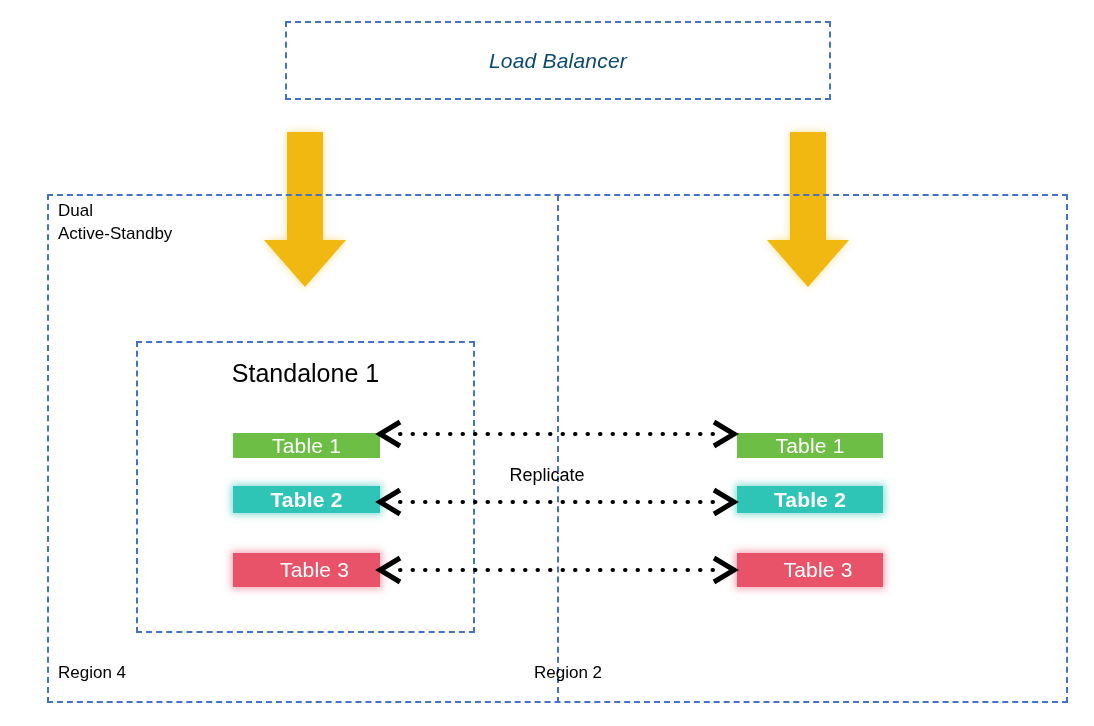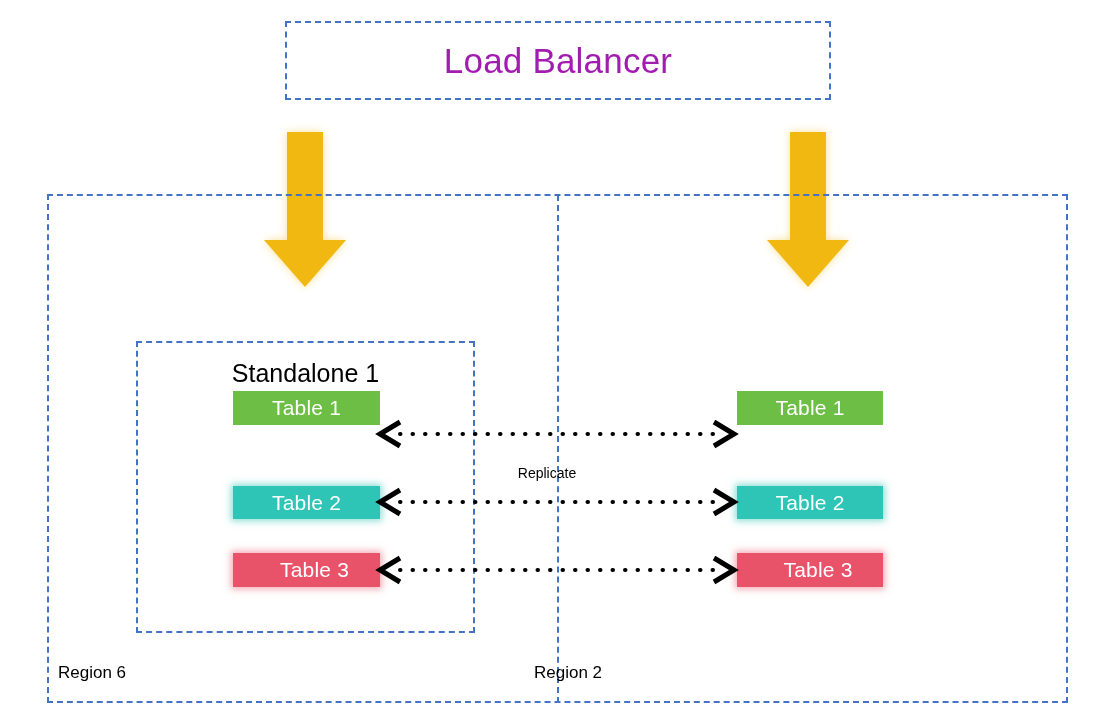--- a/index.html
+++ b/index.html
@@ -32,23 +32,24 @@
   #load-balancer {
     left: 285px;
     top: 21px;
     width: 546px;
     height: 79px;
     display: flex;
     align-items: center;
     justify-content: center;
   }
   #load-balancer .lb-label {
-    font-size: 35px;
-    color: #a21caf;
+    font-size: 21px;
+    color: #0c4a6e;
     letter-spacing: 0.2px;
+    font-style: italic;
   }
 
   #dual-region-container {
     left: 47px;
     top: 194px;
     width: 1021px;
     height: 509px;
   }
 
   #standalone-1 {
@@ -106,43 +107,43 @@
     top: 16px;
     left: 0;
   }
 
   #replicate-label {
     position: absolute;
     left: 0;
     top: 465px;
     width: 1094px;
     text-align: center;
-    font-size: 14px;
+    font-size: 18px;
     color: #000000;
   }
 
   
   .table-box {
     position: absolute;
     box-sizing: border-box;
     display: flex;
     align-items: center;
     justify-content: center;
     color: #ffffff;
     font-size: 21px;
     letter-spacing: 0.2px;
   }
 
   
   .tbl-left { left: 233px; width: 147px; }
   
   .tbl-right { left: 737px; width: 146px; }
 
-  .tbl-row-1 { top: 391px; height: 34px; }
-  .tbl-row-2 { top: 486px; height: 33px; }
+  .tbl-row-1 { top: 433px; height: 25px; }
+  .tbl-row-2 { top: 486px; height: 27px; font-weight: bold; }
   .tbl-row-3 { top: 553px; height: 34px; }
 
   .glow-teal  { box-shadow: 0 0 7px 2px rgba(46,196,182,0.55); }
   .glow-red   { box-shadow: 0 0 7px 2px rgba(232,83,106,0.50); padding-left: 16px; }
 
   
   .gold-arrow {
     position: absolute;
     filter: drop-shadow(0 0 4px rgba(240,184,16,0.45));
   }
@@ -178,22 +179,24 @@
   </div>
   <div class="gold-arrow" id="gold-arrow-right">
     <svg width="82" height="155" viewBox="0 0 82 155">
       <polygon points="23,0 59,0 59,108 82,108 41,155 0,108 23,108" fill="#F0B810"></polygon>
     </svg>
   </div>
 
   <div class="dashed-box" id="dual-region-container"></div>
   <div id="region-divider"></div>
 
-
-  <div class="plain-label" id="region-1-label">Region 6</div>
+  <div class="plain-label" id="dual-label">Dual
+Active-Standby</div>
+
+  <div class="plain-label" id="region-1-label">Region 4</div>
 
   <div class="plain-label" id="region-2-label">Region 2</div>
 
   <div class="dashed-box" id="standalone-1">
     <div class="standalone-title">Standalone 1</div>
   </div>
 
 
   <div class="table-box tbl-left tbl-row-1" style="background:#6DBE45;">Table 1</div>
   <div class="table-box tbl-left tbl-row-2 glow-teal" style="background:#2EC4B6;">Table 2</div>

